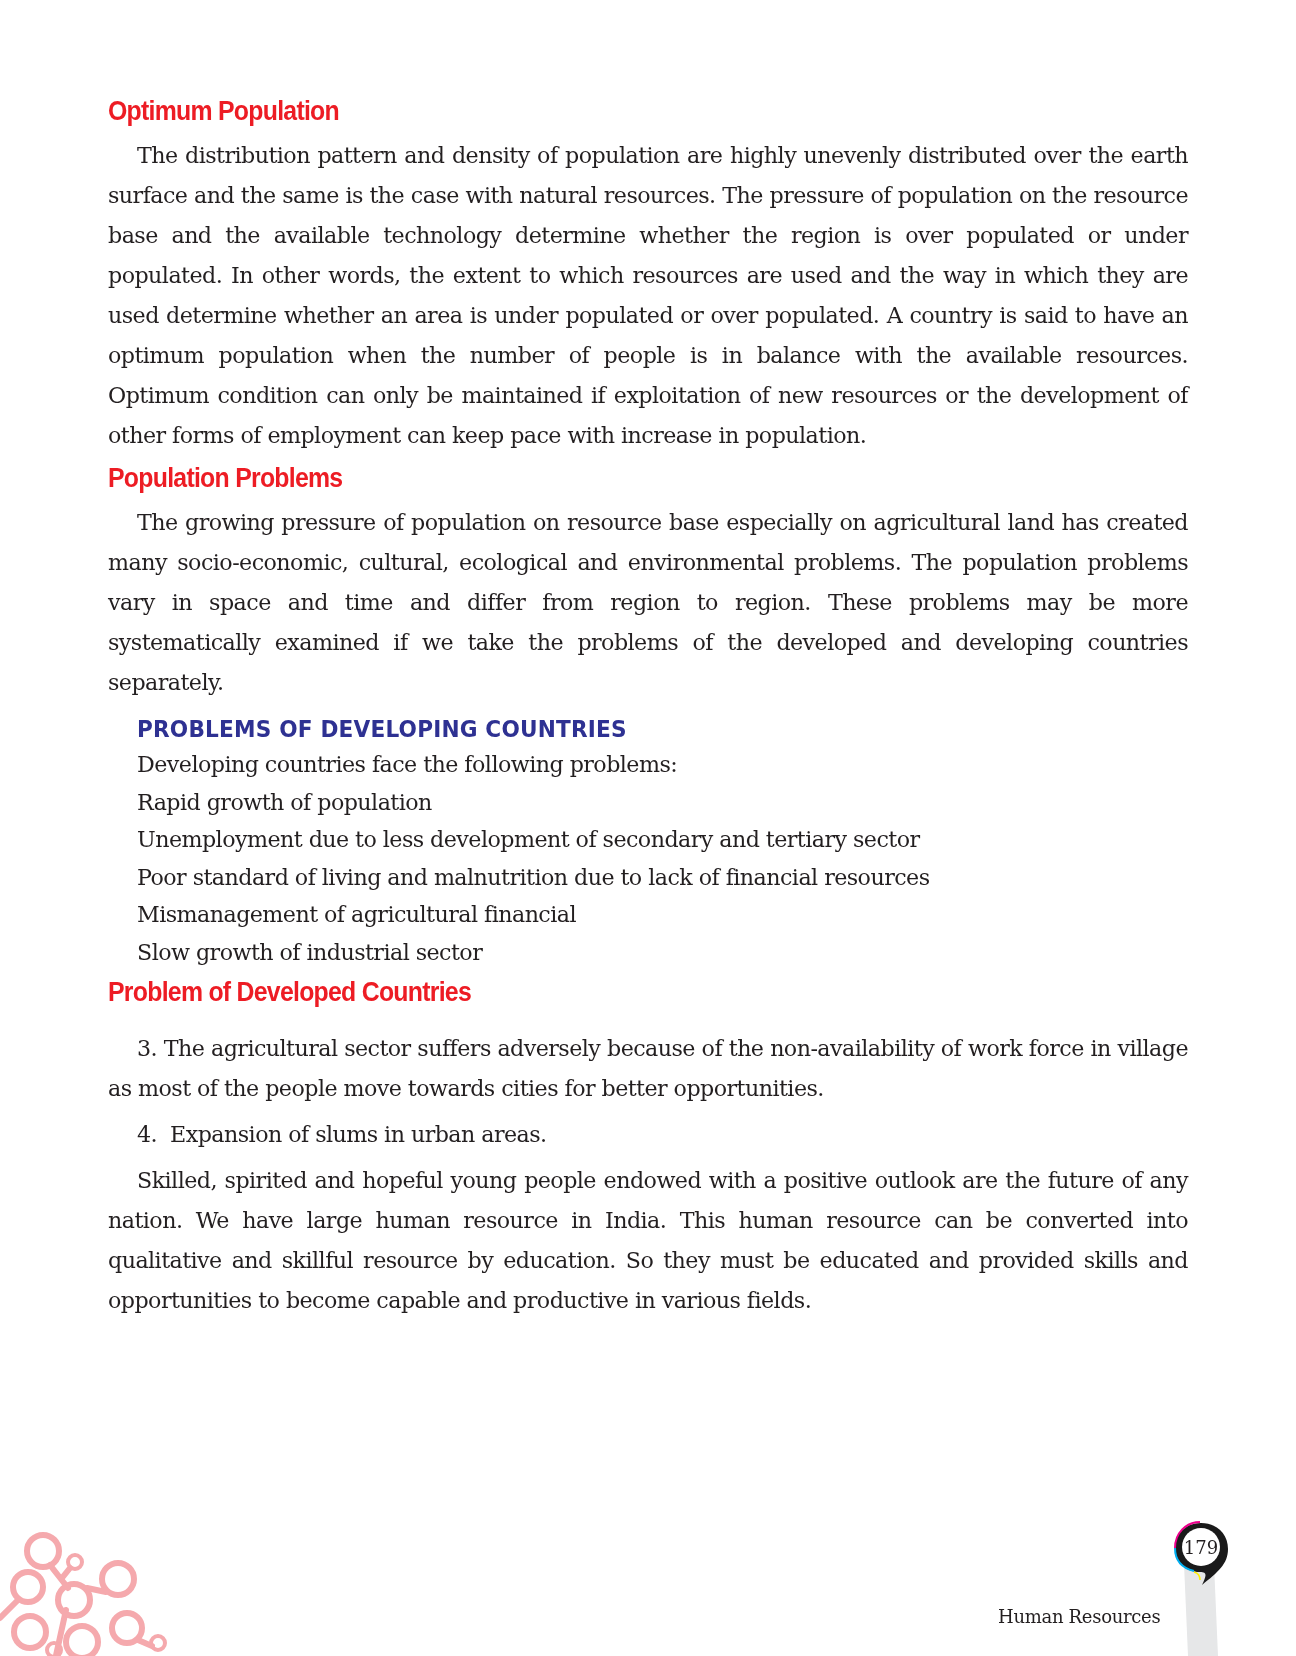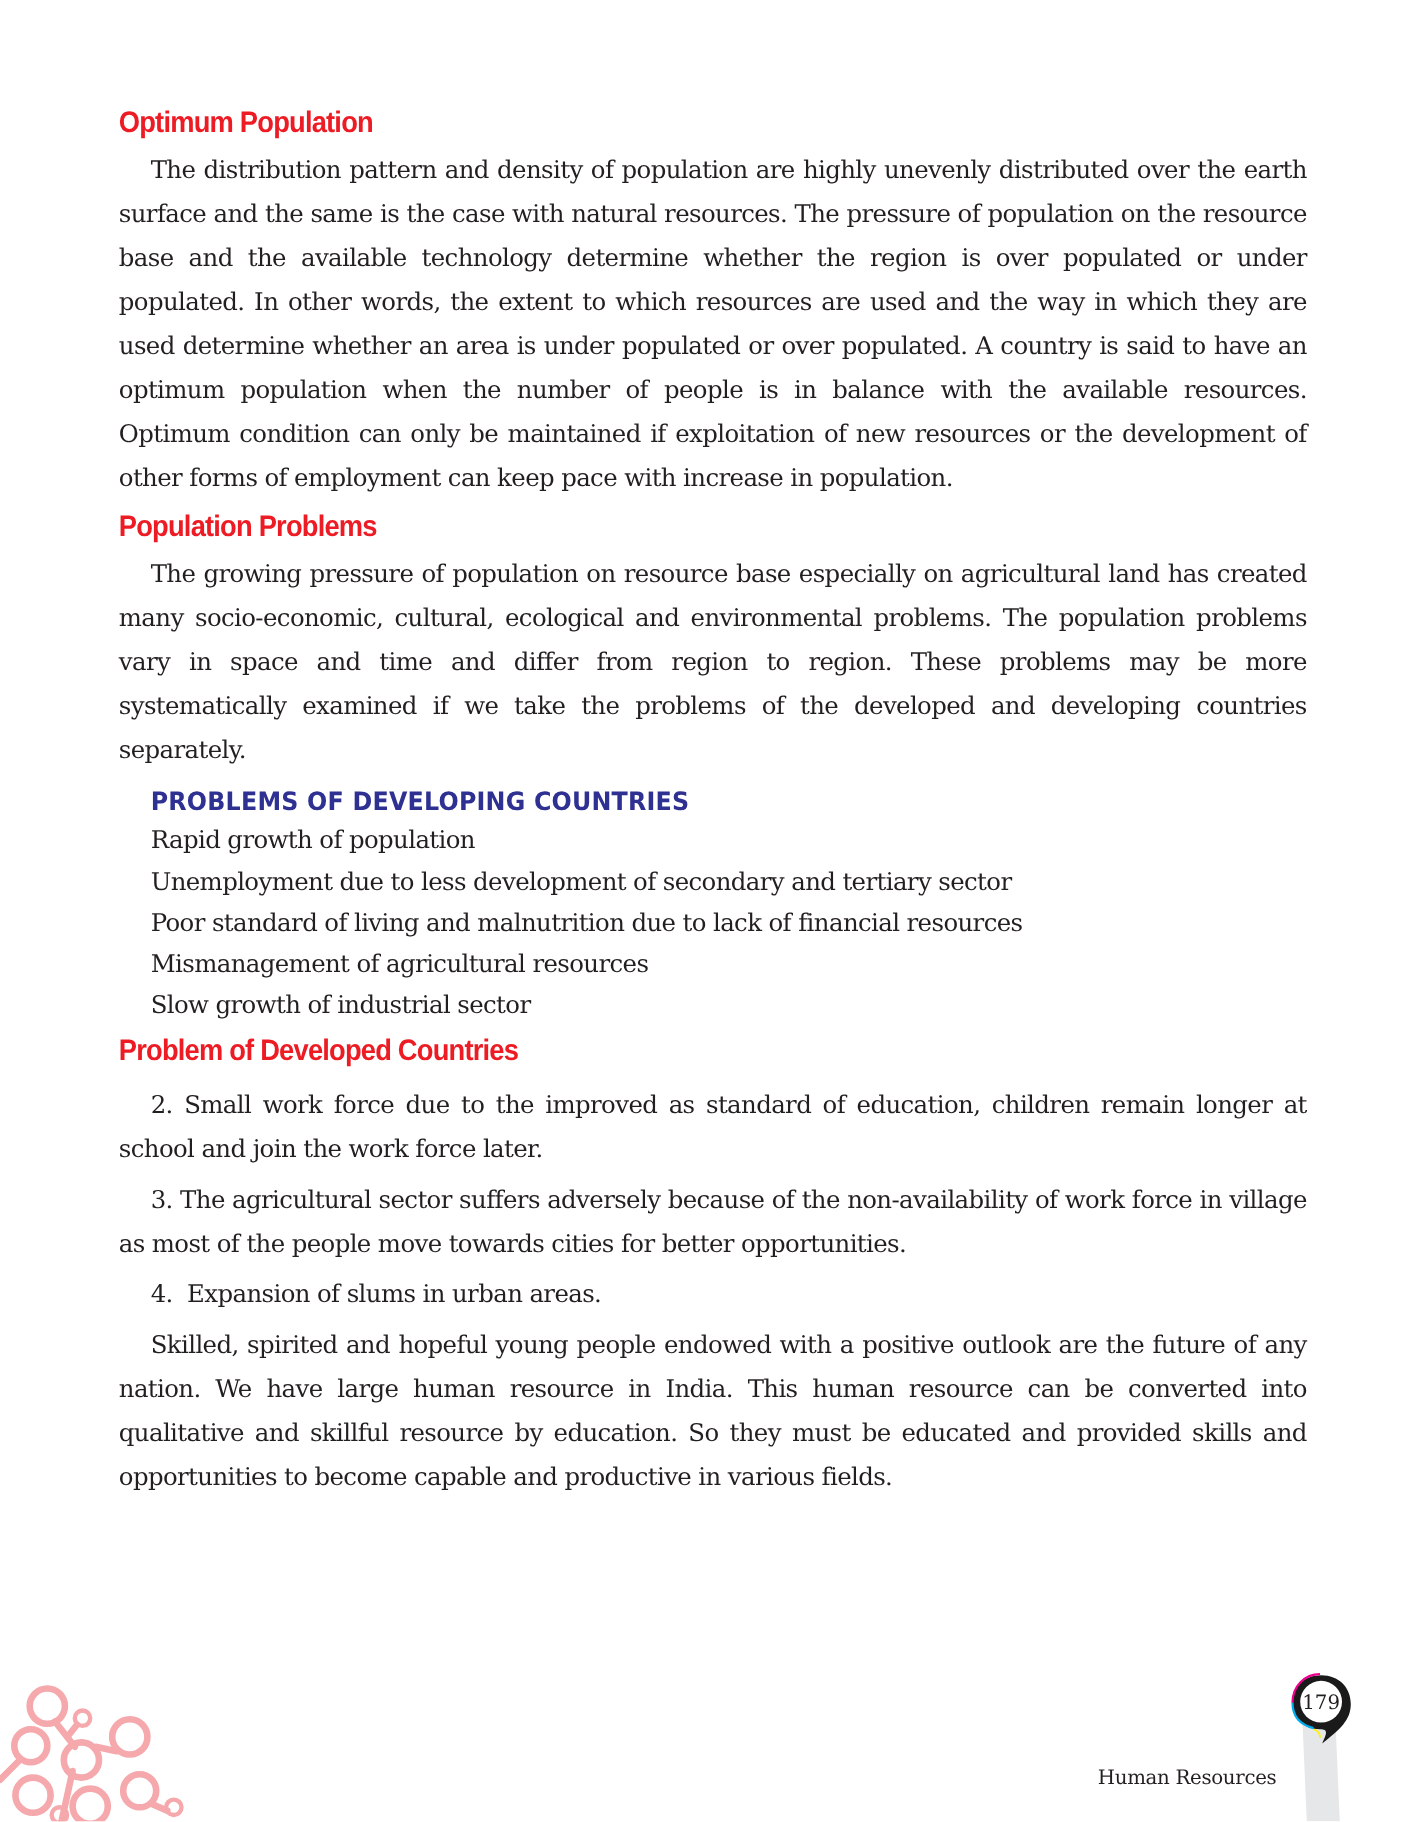--- a/index.html
+++ b/index.html
@@ -50,33 +50,33 @@
     <p class="p">The distribution pattern and density of population are highly unevenly distributed over the earth surface and the same is the case with natural resources. The pressure of population on the resource base and the available technology determine whether the region is over populated or under populated. In other words, the extent to which resources are used and the way in which they are used determine whether an area is under populated or over populated. A country is said to have an optimum population when the number of people is in balance with the available resources. Optimum condition can only be maintained if exploitation of new resources or the development of other forms of employment can keep pace with increase in population.</p>
 
     <div style="height:4px"></div>
     <h2 class="h-red">Population Problems</h2>
     <div style="height:5px"></div>
     <p class="p">The growing pressure of population on resource base especially on agricultural land has created many socio-economic, cultural, ecological and environmental problems. The population problems vary in space and time and differ from region to region. These problems may be more systematically examined if we take the problems of the developed and developing countries separately.</p>
 
     <div style="height:10px"></div>
     <h3 class="h-blue">PROBLEMS OF DEVELOPING COUNTRIES</h3>
     <div>
+      <p class="li">Developing countries face the following problems:</p>
       <p class="li">Rapid growth of population</p>
       <p class="li">Unemployment due to less development of secondary and tertiary sector</p>
       <p class="li">Poor standard of living and malnutrition due to lack of financial resources</p>
-      <p class="li">Mismanagement of agricultural resources</p>
+      <p class="li">Mismanagement of agricultural financial</p>
       <p class="li">Slow growth of industrial sector</p>
     </div>
 
     <div style="height:2px"></div>
     <h2 class="h-red">Problem of Developed Countries</h2>
     <div style="height:5px"></div>
     <div>
       <div class="gap6"></div>
-      <p class="p">2. Small work force due to the improved as standard of education, children remain longer at school and join the work force later.</p>
       <div class="gap6"></div>
       <p class="p">3. The agricultural sector suffers adversely because of the non-availability of work force in village as most of the people move towards cities for better opportunities.</p>
       <div class="gap6"></div>
       <p class="p">4.&nbsp;&nbsp;Expansion of slums in urban areas.</p>
       <div class="gap6"></div>
       <p class="p">Skilled, spirited and hopeful young people endowed with a positive outlook are the future of any nation. We have large human resource in India. This human resource can be converted into qualitative and skillful resource by education. So they must be educated and provided skills and opportunities to become capable and productive in various fields.</p>
     </div>
   </div>
 
   <svg class="deco" width="200" height="176" viewBox="0 1480 200 176">

